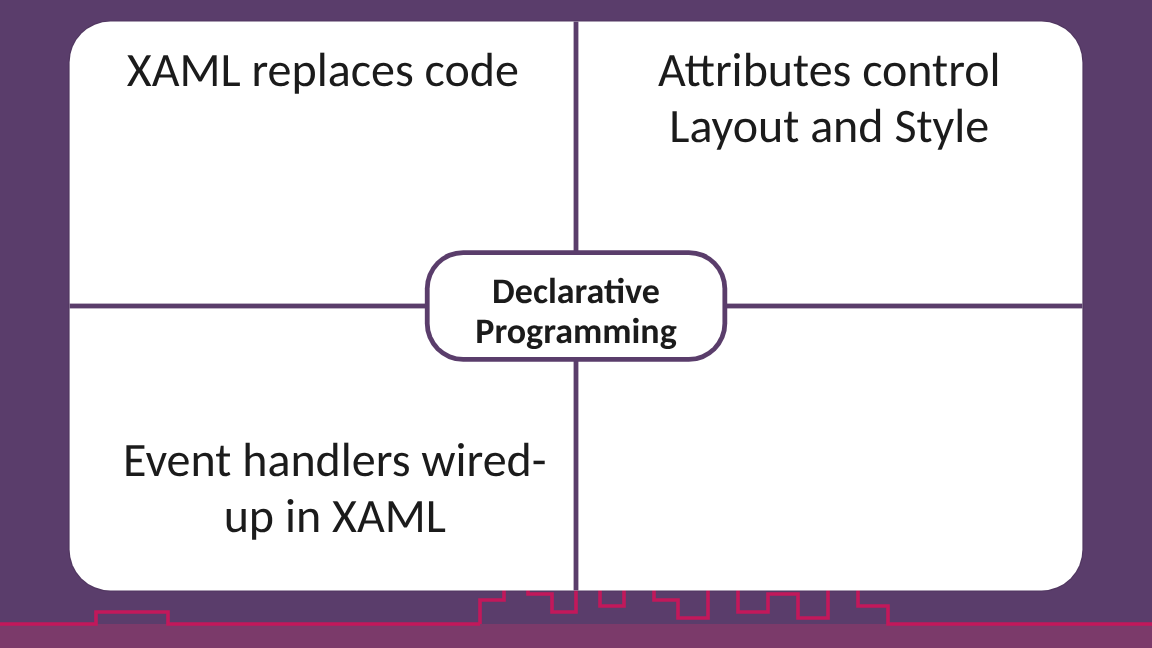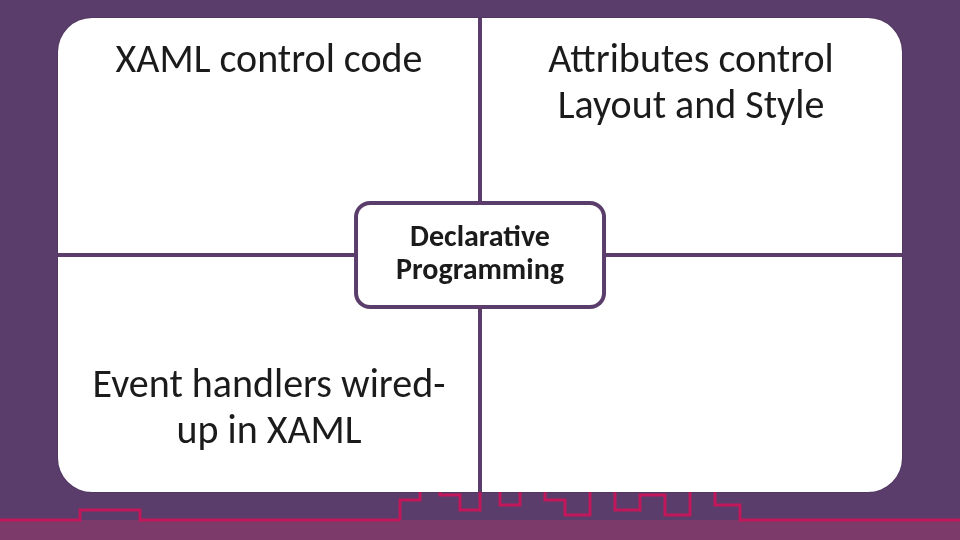--- a/index.html
+++ b/index.html
@@ -39,21 +39,21 @@
     width: 50%;
     height: 50%;
     display: flex;
     align-items: flex-start;
     justify-content: center;
     padding: 18px 22px 0 22px;
     text-align: center;
   }
   .cell.tl { top: 0; left: 0; }
   .cell.tr { top: 0; right: 0; }
-  .cell.bl { bottom: 0; left: 0; }
+  .cell.bl { bottom: 0; left: 10px; }
   .cell.br { bottom: 0; right: 0; }
 
   .cell-text {
     font-size: 40px;
     line-height: 1.15;
     color: #1b1b1b;
     font-weight: 400;
   }
   .cell.bl .cell-text, .cell.br .cell-text {
     margin-top: 88px;
@@ -77,22 +77,22 @@
     background: #5a3d6b;
   }
 
   
   .center-pill {
     position: absolute;
     left: 50%;
     top: 50%;
     transform: translate(-50%, -50%);
     background: #fff;
-    border-radius: 12px;
-    padding: 14px 38px 20px 38px;
+    border-radius: 28px;
+    padding: 14px 38px 5px 38px;
     box-shadow: 0 0 0 4px #5a3d6b;
     text-align: center;
   }
   .center-pill-text {
     font-size: 30px;
     line-height: 1.1;
     font-weight: 600;
     color: #1b1b1b;
     white-space: pre-line;
   }
@@ -107,21 +107,21 @@
     <path d="M0,60 L80,60 L80,50 L140,50 L140,60 L400,60" fill="none" stroke="#c2185b" stroke-width="3"></path>
   </svg>
 </div>
 
 <div class="quad">
 
   <div class="vdiv"></div>
   <div class="hdiv"></div>
 
   <div class="cell tl">
-    <div class="cell-text">XAML control code</div>
+    <div class="cell-text">XAML replaces code</div>
   </div>
   <div class="cell tr">
     <div class="cell-text">Attributes control Layout and Style</div>
   </div>
   <div class="cell bl">
     <div class="cell-text">Event handlers wired-up in XAML</div>
   </div>
 
   <div class="center-pill">
     <div class="center-pill-text">Declarative

